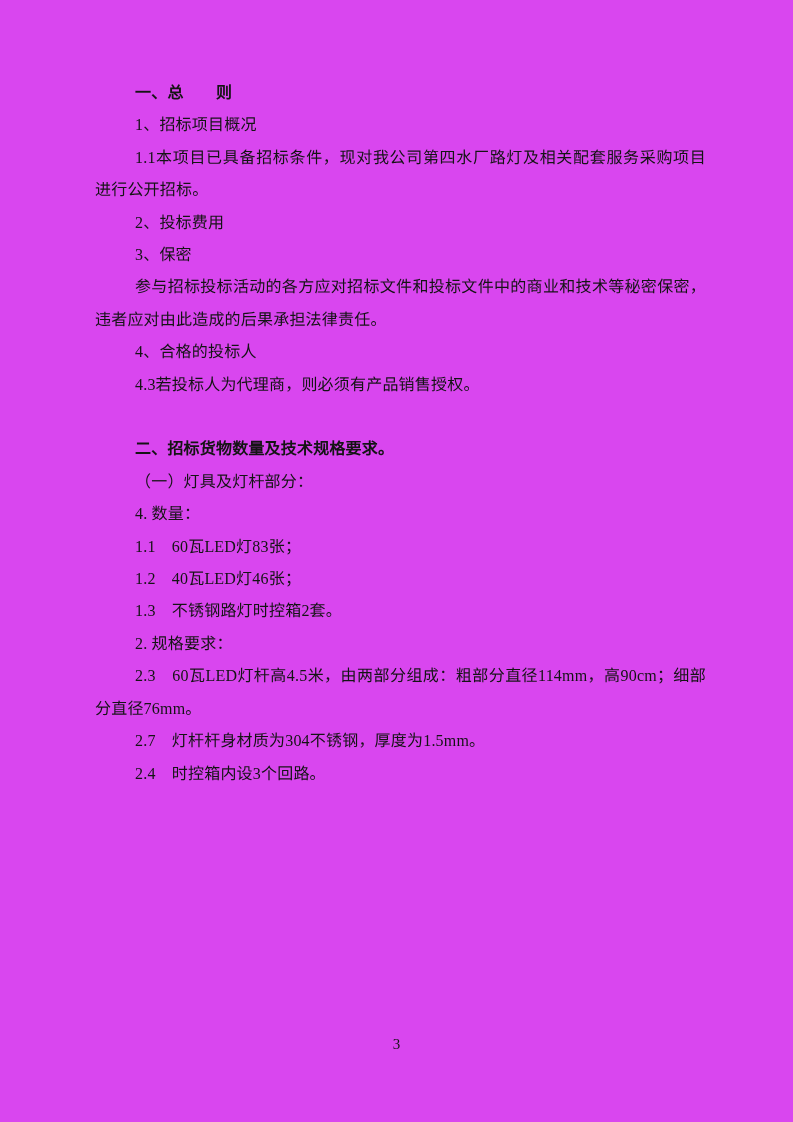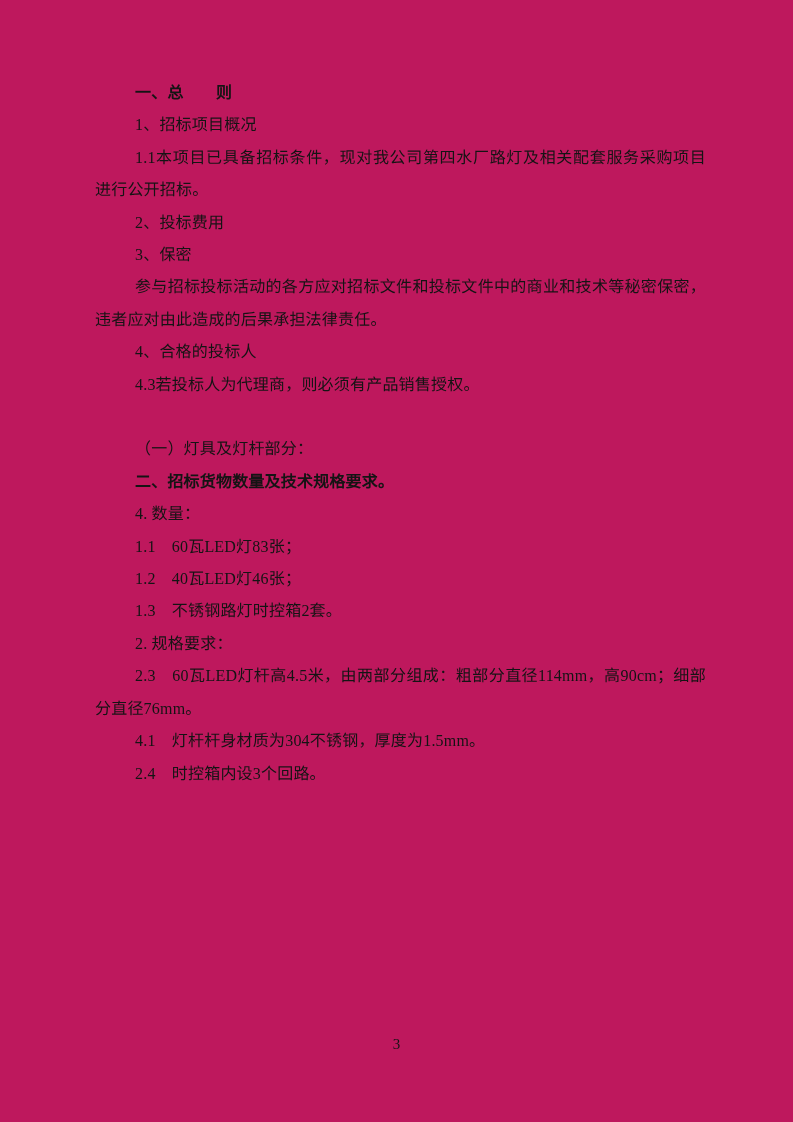--- a/index.html
+++ b/index.html
@@ -11,21 +11,21 @@
     width: 793px;
     height: 1122px;
     position: relative;
     font-family: "Liberation Serif", "DejaVu Serif", serif;
     color: #141414;
     overflow: hidden;
   }
   .sheet {
     position: absolute;
     inset: 0;
-    background: #be185d;
+    background: #d946ef;
   }
   .content {
     position: absolute;
     left: 95px;
     top: 77px;
     width: 611px;
     font-size: 16px;
     line-height: 32.4px;
     text-align: justify;
     letter-spacing: 0.2px;
@@ -59,25 +59,25 @@
   <div class="content">
     <p class="para bold">一、总　　则</p>
     <p class="para">1、招标项目概况</p>
     <p class="para">1.1本项目已具备招标条件，现对我公司第四水厂路灯及相关配套服务采购项目进行公开招标。</p>
     <p class="para">2、投标费用</p>
     <p class="para">3、保密</p>
     <p class="para">参与招标投标活动的各方应对招标文件和投标文件中的商业和技术等秘密保密，违者应对由此造成的后果承担法律责任。</p>
     <p class="para">4、合格的投标人</p>
     <p class="para">4.3若投标人为代理商，则必须有产品销售授权。</p>
     <p class="para blank"></p>
+    <p class="para bold">二、招标货物数量及技术规格要求。</p>
     <p class="para">（一）灯具及灯杆部分：</p>
-    <p class="para bold">二、招标货物数量及技术规格要求。</p>
     <p class="para">4. 数量：</p>
     <p class="para">1.1　60瓦LED灯83张；</p>
     <p class="para">1.2　40瓦LED灯46张；</p>
     <p class="para">1.3　不锈钢路灯时控箱2套。</p>
     <p class="para">2. 规格要求：</p>
     <p class="para">2.3　60瓦LED灯杆高4.5米，由两部分组成：粗部分直径114mm，高90cm；细部分直径76mm。</p>
-    <p class="para">4.1　灯杆杆身材质为304不锈钢，厚度为1.5mm。</p>
+    <p class="para">2.7　灯杆杆身材质为304不锈钢，厚度为1.5mm。</p>
     <p class="para">2.4　时控箱内设3个回路。</p>
   </div>
   <div class="page-number">3</div>
 </div>
 
 </body></html>

